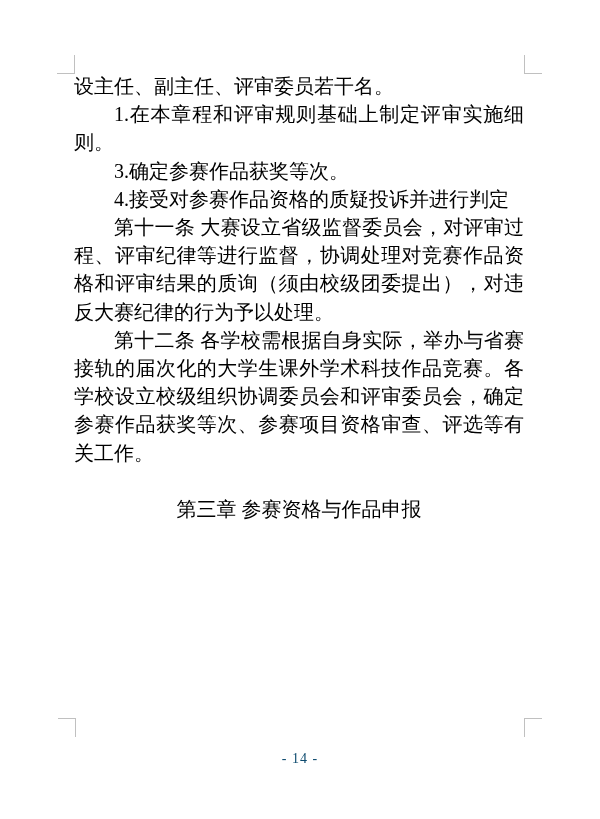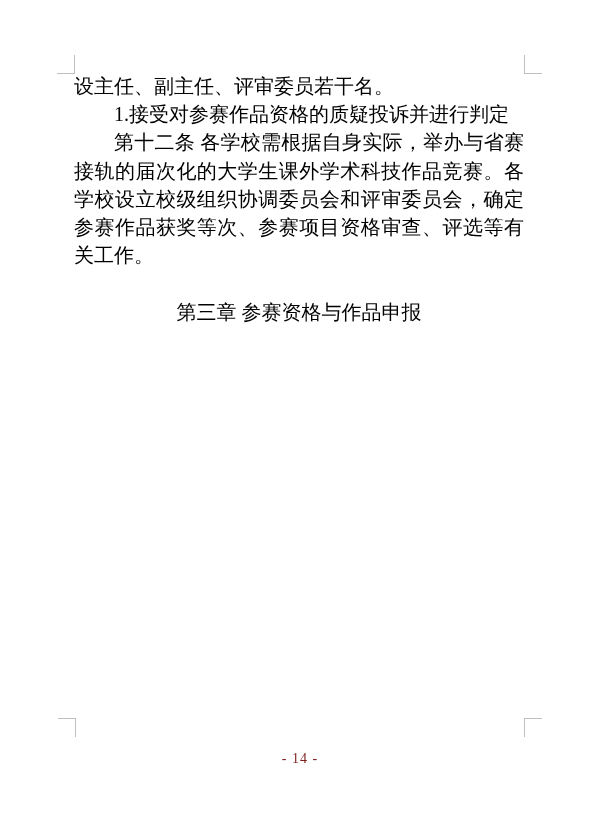--- a/index.html
+++ b/index.html
@@ -27,42 +27,45 @@
     text-align:center;
     font-weight:normal;
     text-indent:0;
   }
   .doc p.blank{min-height:28.2px;}
   .footer{
     position:absolute;
     left:0;right:0;top:751px;
     text-align:center;
     font-size:14px;
-    color:#7f1d1d;
+    color:#0c4a6e;
     letter-spacing:1px;
   }
   .mark{position:absolute;width:17px;height:18px;}
   .mark.tl{left:57px;top:55px;border-right:1px solid #c0c0c0;border-bottom:1px solid #c0c0c0;}
   .mark.tr{left:524px;top:55px;border-left:1px solid #c0c0c0;border-bottom:1px solid #c0c0c0;}
   .mark.bl{left:58px;top:718px;border-right:1px solid #c0c0c0;border-top:1px solid #c0c0c0;}
   .mark.br{left:524px;top:718px;border-left:1px solid #c0c0c0;border-top:1px solid #c0c0c0;}
 </style>
 </head>
 <body>
 
 <div class="page">
 
   <div class="mark tl"></div>
   <div class="mark tr"></div>
   <div class="mark bl"></div>
   <div class="mark br"></div>
 
   <div class="doc">
       <p class=""><span>设主任、副主任、评审委员若干名。</span></p>
-      <p class=" indent"><span>1.接受对参赛作品资格的质疑投诉并进行判定</span></p>
+      <p class=" indent"><span>1.在本章程和评审规则基础上制定评审实施细则。</span></p>
+      <p class=" indent"><span>3.确定参赛作品获奖等次。</span></p>
+      <p class=" indent"><span>4.接受对参赛作品资格的质疑投诉并进行判定</span></p>
+      <p class=" indent"><span>第十一条 大赛设立省级监督委员会，对评审过程、评审纪律等进行监督，协调处理对竞赛作品资格和评审结果的质询（须由校级团委提出），对违反大赛纪律的行为予以处理。</span></p>
       <p class=" indent"><span>第十二条 各学校需根据自身实际，举办与省赛接轨的届次化的大学生课外学术科技作品竞赛。各学校设立校级组织协调委员会和评审委员会，确定参赛作品获奖等次、参赛项目资格审查、评选等有关工作。</span></p>
       <p class="blank">&nbsp;</p>
       <p class="heading"><span>第三章 参赛资格与作品申报</span></p>
       <p class="blank">&nbsp;</p>
     </div>
 
   <div class="footer">- 14 -</div>
 
 </div>
 

